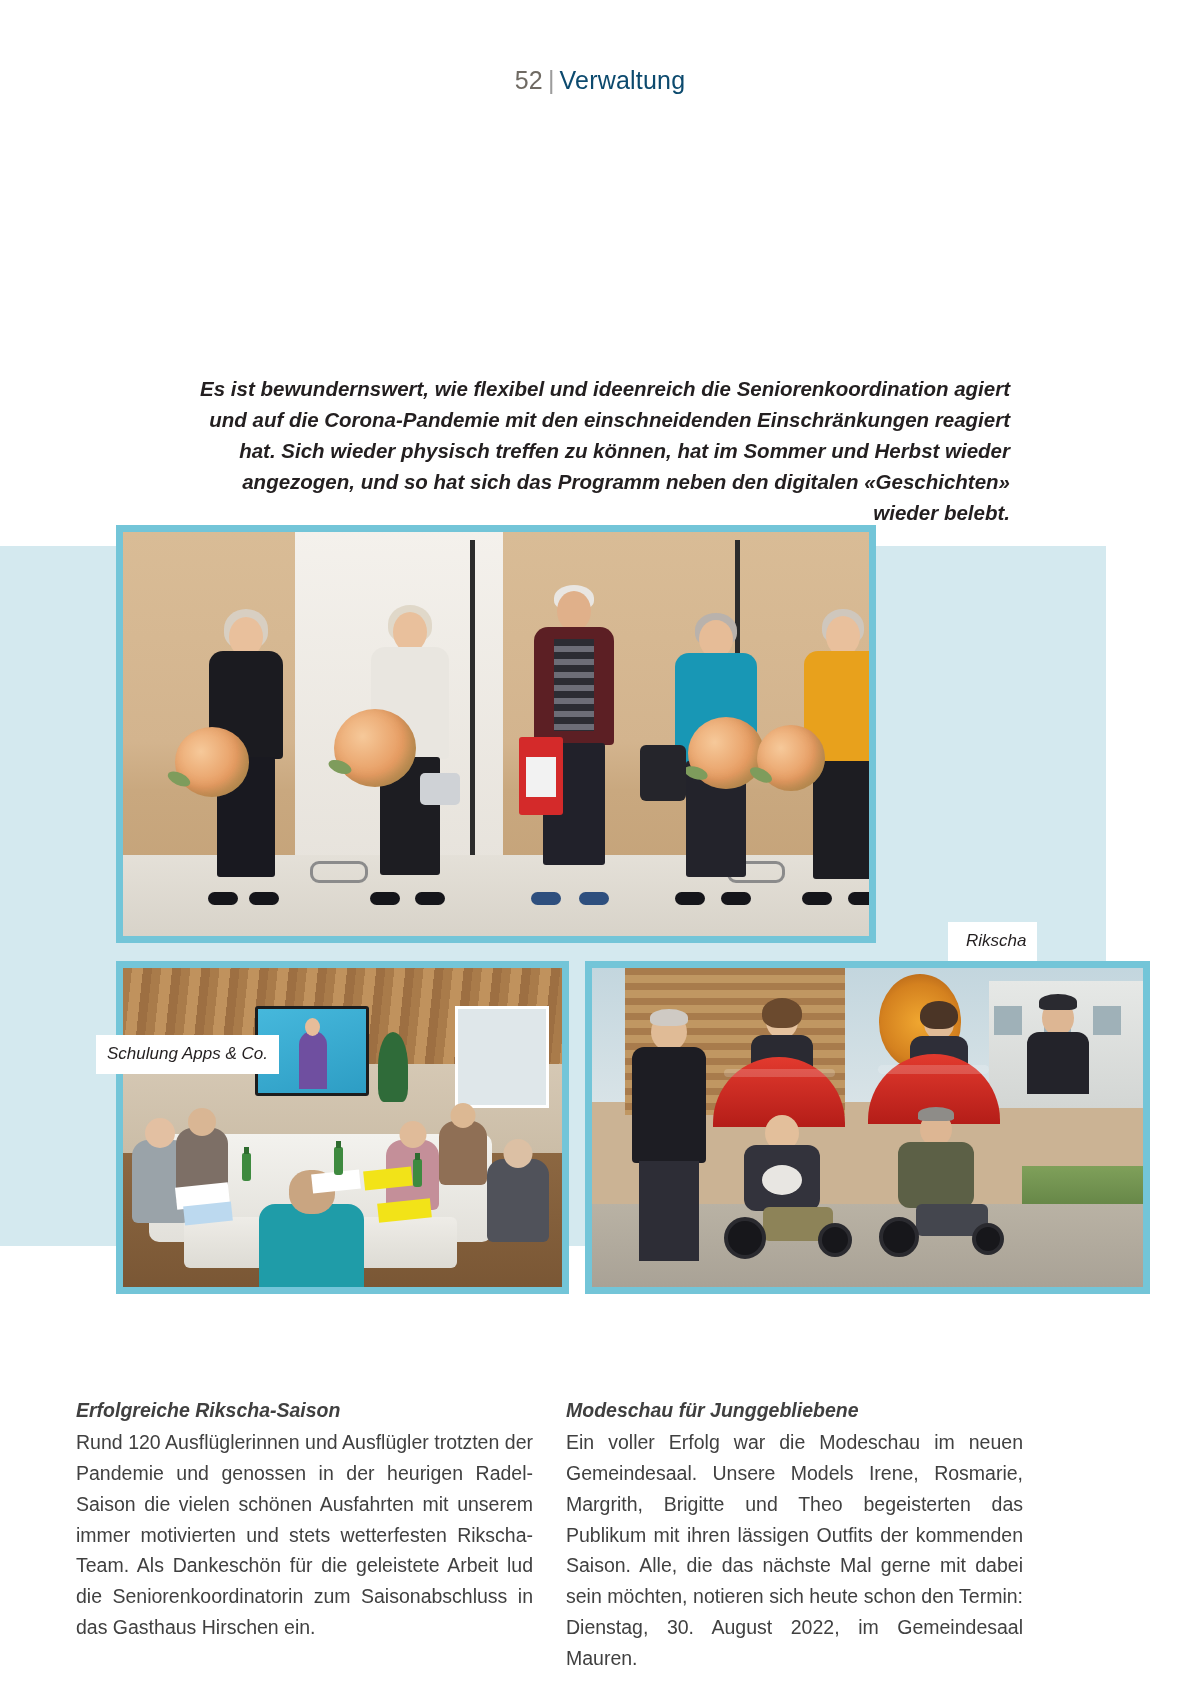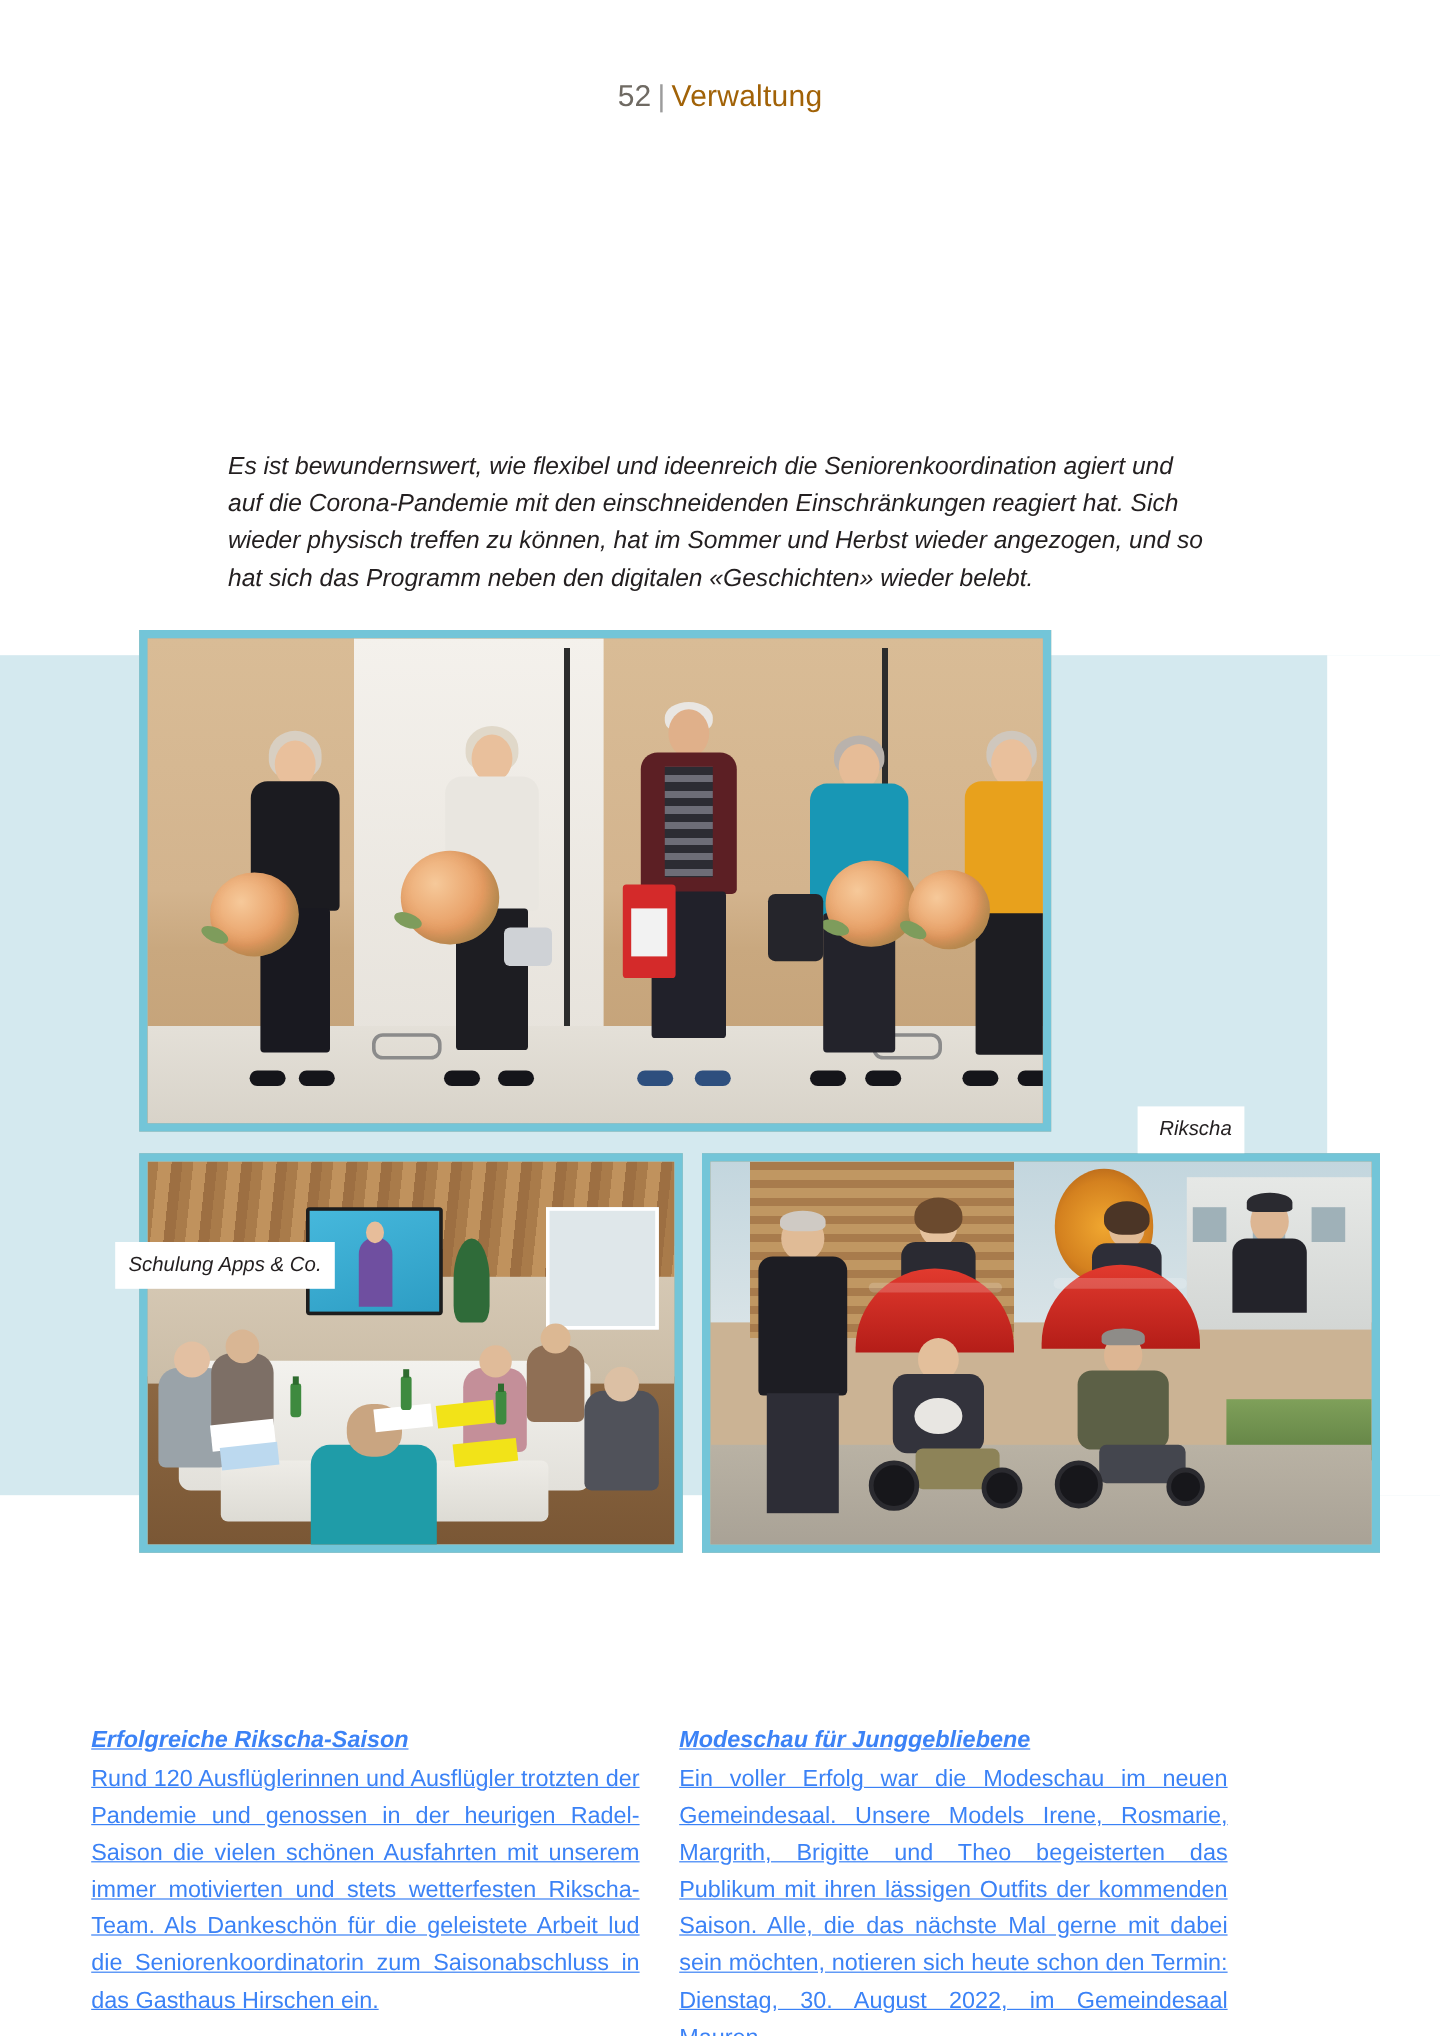--- a/index.html
+++ b/index.html
@@ -47,21 +47,21 @@
     position: absolute;
     left: 0;
     top: 66px;
     width: 1200px;
     text-align: center;
     font-size: 25px;
     letter-spacing: 0.2px;
   }
   .runhead .pagenum { color: #6f6a63; }
   .runhead .sep { color: #9c9c9c; padding: 0 5px; font-weight: 300; }
-  .runhead .section { color: #a16207; }
+  .runhead .section { color: #0c4a6e; }
 
   
   .headline {
     position: absolute;
     left: 90px;
     top: 168px;
     width: 1020px;
     text-align: center;
     font-size: 50px;
     line-height: 1.27;
@@ -70,25 +70,25 @@
     color: #6ec4d8;
     letter-spacing: -0.3px;
   }
 
   
   .lead {
     position: absolute;
     left: 190px;
     top: 352px;
     width: 820px;
-    text-align: left;
+    text-align: right;
     font-size: 20.5px;
     line-height: 1.52;
     font-style: italic;
-    font-weight: normal;
+    font-weight: bold;
     color: #231f20;
   }
 
   
   .photo {
     position: absolute;
     border: 7px solid #73c5d8;
     box-sizing: border-box;
     overflow: hidden;
     background: #cbb394;
@@ -115,27 +115,26 @@
     z-index: 20;
     white-space: pre-line;
   }
   #cap-modeschau { left: 809px; top: 563px; width: 122px; }
   #cap-schulung  { left: 96px;  top: 1035px; }
   #cap-rikscha   { left: 948px; top: 922px; padding-left: 18px; }
 
   
   .col {
     position: absolute;
-    top: 1436px;
+    top: 1396px;
     width: 457px;
     font-size: 19.5px;
     line-height: 1.58;
-    color: #3b82f6;
+    color: #404040;
     text-align: justify;
-    text-decoration: underline;
   }
   #col-left  { left: 76px; }
   #col-right { left: 566px; }
   .col h3 {
     margin: 0 0 2px 0;
     font-size: 19.5px;
     font-style: italic;
     font-weight: bold;
     line-height: 1.5;
   }

